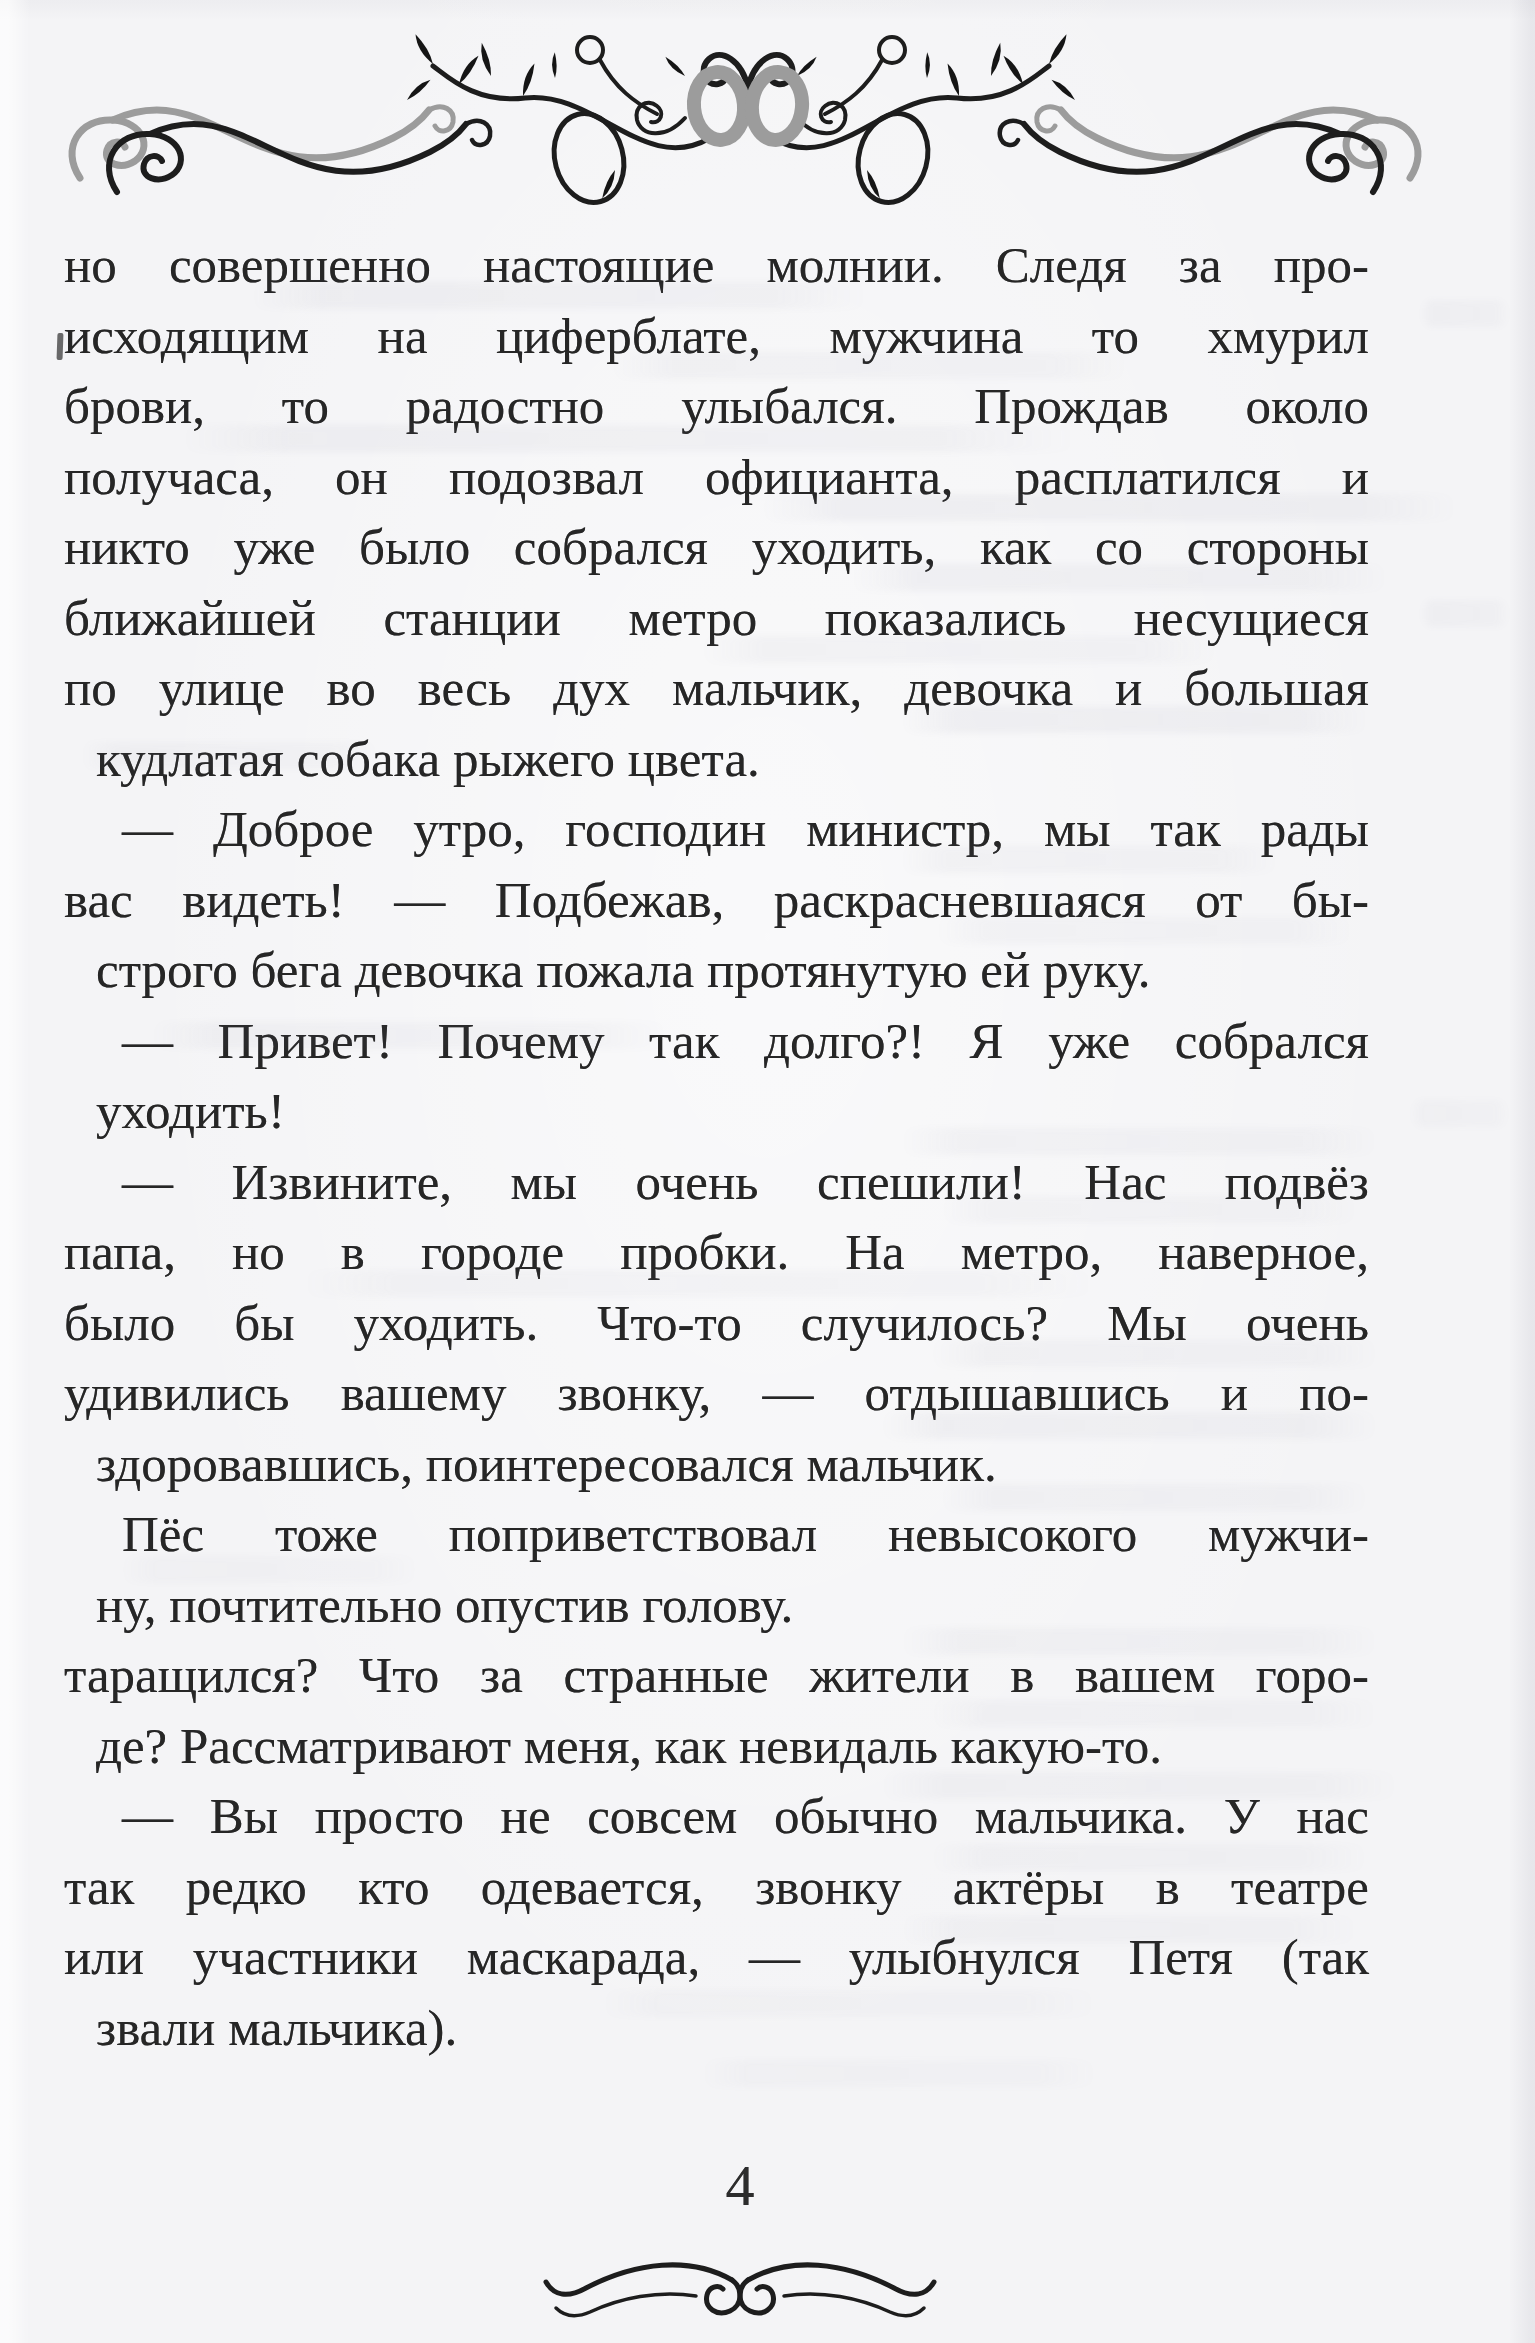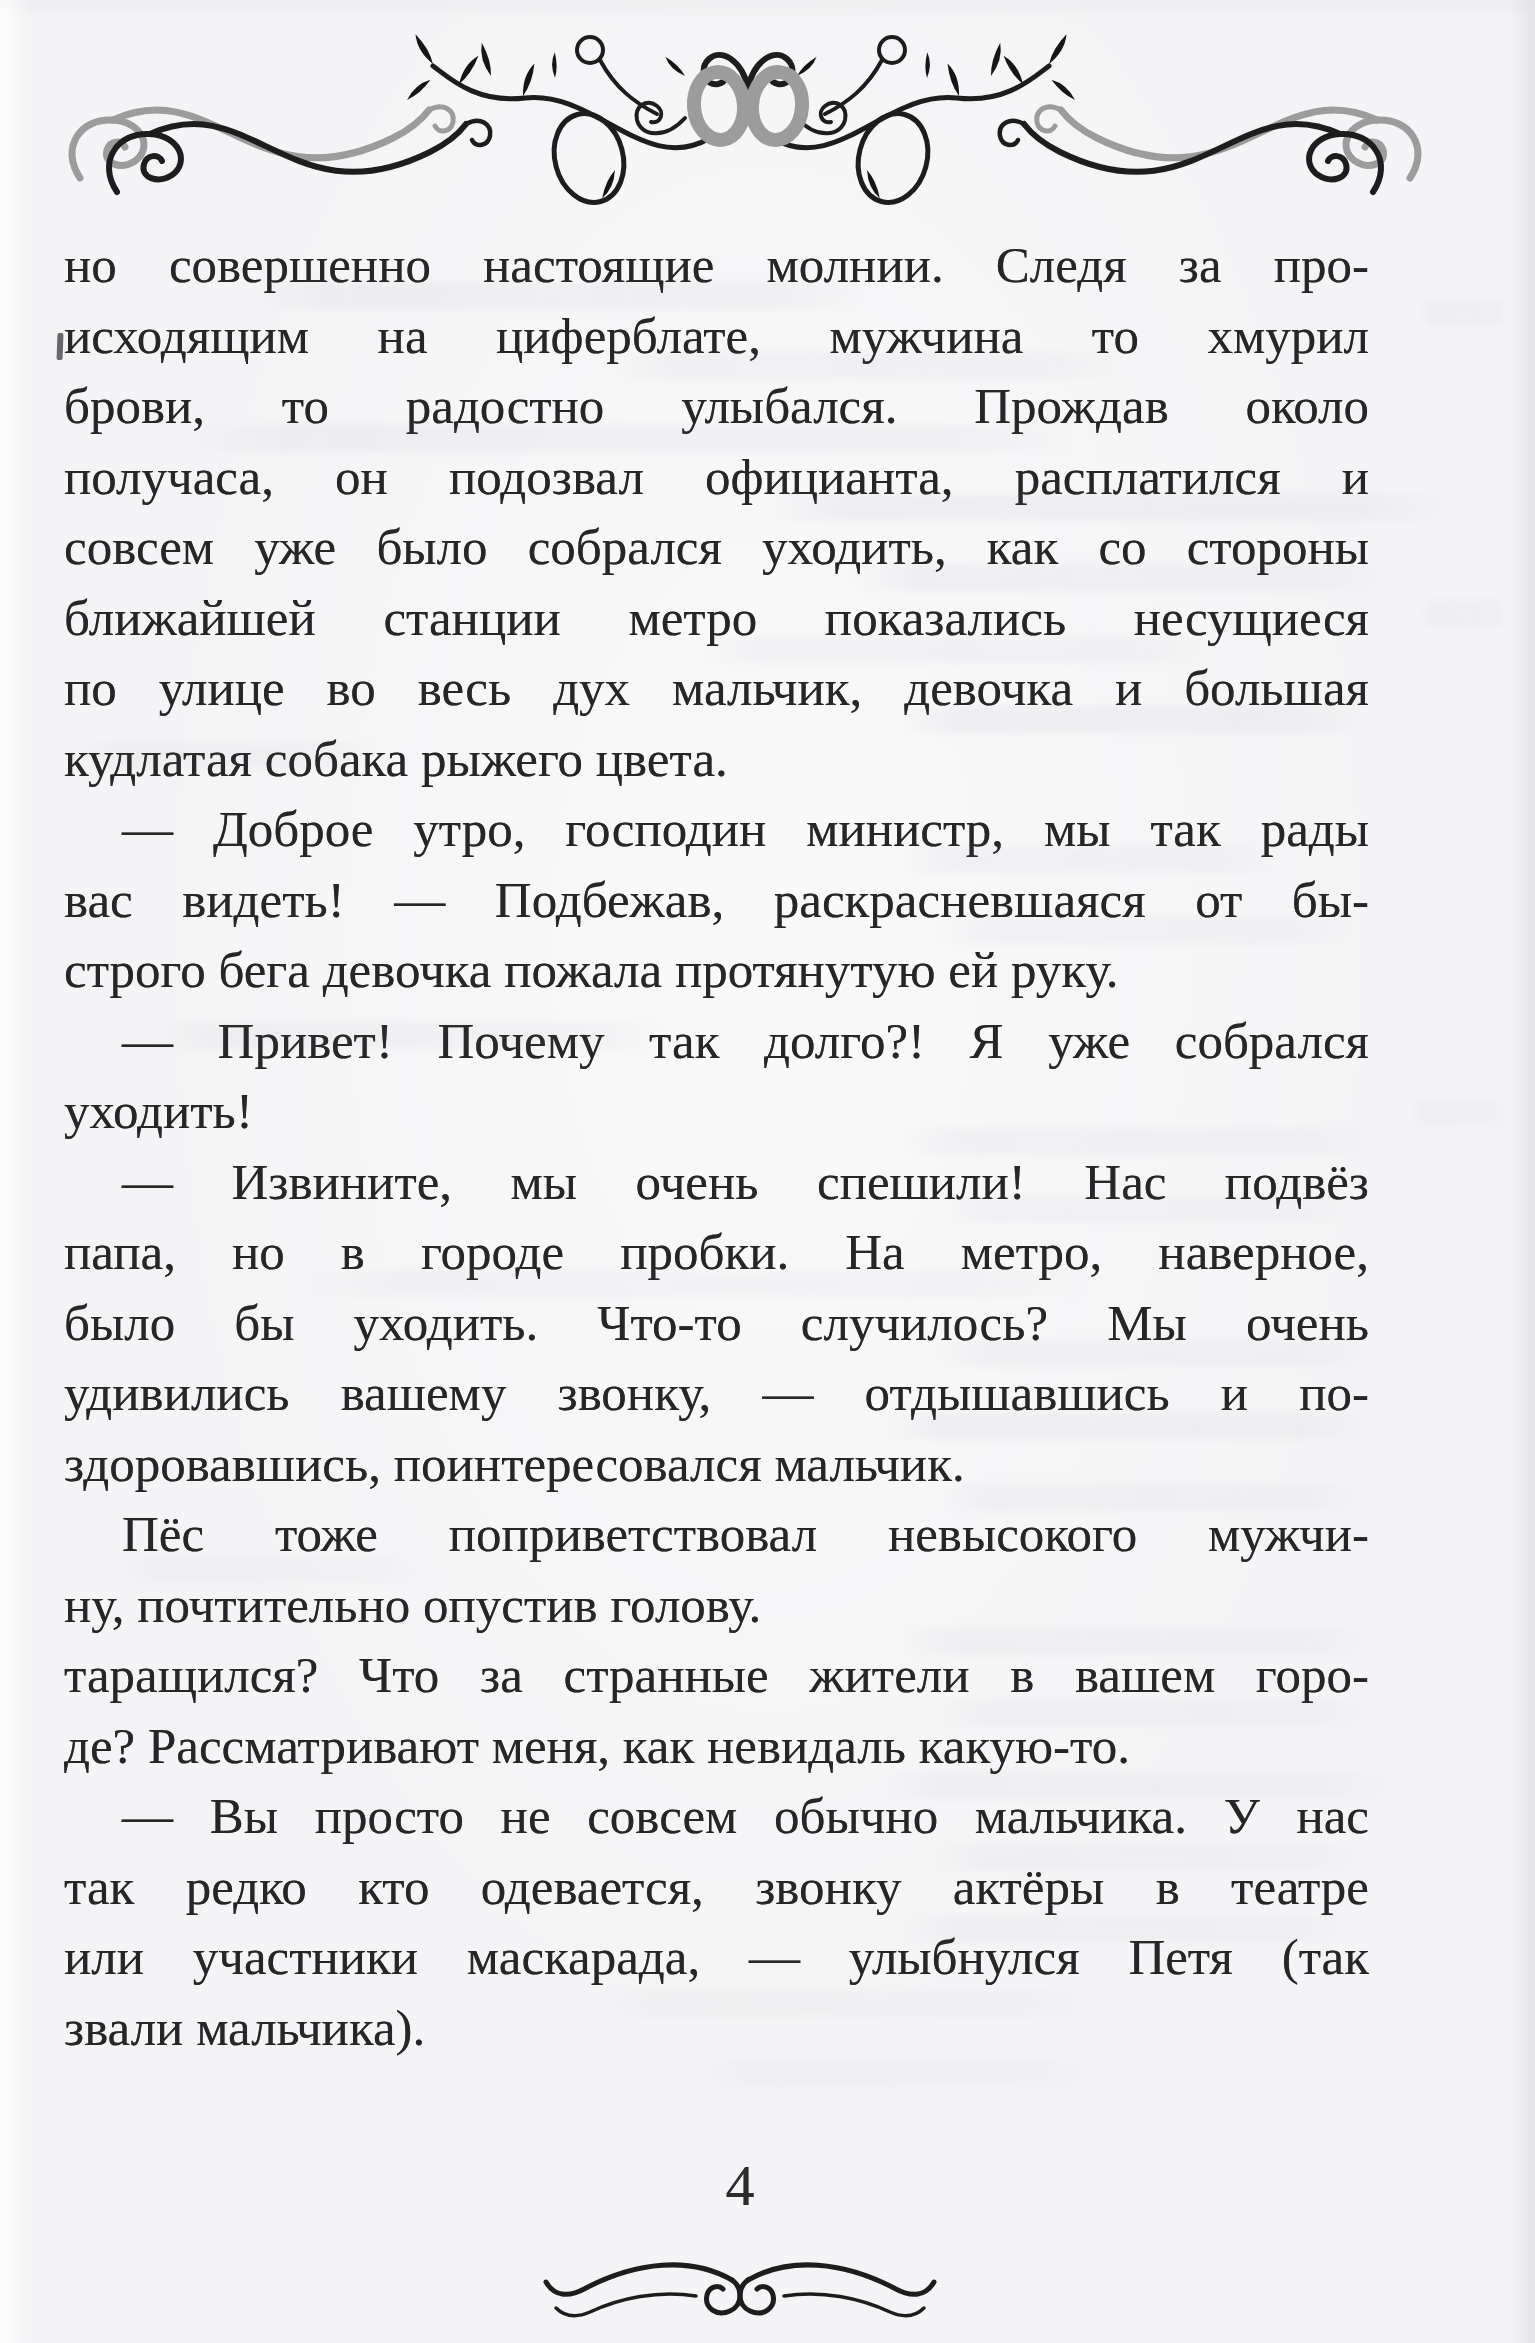--- a/index.html
+++ b/index.html
@@ -45,20 +45,21 @@
   .line{
     width:100%;
     text-align:justify;
     -moz-text-align-last:justify;
     text-align-last:justify;
     white-space:nowrap;
   }
   .line.end{
     -moz-text-align-last:left;
     text-align-last:left;
+    margin-left:32px;
   }
   .line.indent{text-indent:58px;}
   .page-num{
     position:absolute;left:0;top:2152px;width:1480px;
     text-align:center;font-size:58px;color:#2c2c2c;
     text-shadow:0 0 .5px rgba(25,25,25,.6);
   }
   svg .stroke{fill:none;stroke:#1d1d1d;stroke-linecap:round;}
   svg .gstroke{fill:none;stroke:var(--gray);stroke-linecap:round;}
 </style>
@@ -109,21 +110,21 @@
 
     <ellipse class="gstroke" stroke-width="14" cx="664" cy="88" rx="25" ry="34" transform="rotate(-5 664 88)"></ellipse>
     <ellipse class="gstroke" stroke-width="14" cx="722" cy="88" rx="25" ry="34" transform="rotate(5 722 88)"></ellipse>
   </svg>
 
   <div class="text-block">
       <div class="line">но совершенно настоящие молнии. Следя за про-</div>
       <div class="line">исходящим на циферблате, мужчина то хмурил</div>
       <div class="line">брови, то радостно улыбался. Прождав около</div>
       <div class="line">получаса, он подозвал официанта, расплатился и</div>
-      <div class="line">совсем уже было собрался уходить, как со стороны</div>
+      <div class="line">никто уже было собрался уходить, как со стороны</div>
       <div class="line">ближайшей станции метро показались несущиеся</div>
       <div class="line">по улице во весь дух мальчик, девочка и большая</div>
       <div class="line end">кудлатая собака рыжего цвета.</div>
       <div class="line indent">— Доброе утро, господин министр, мы так рады</div>
       <div class="line">вас видеть! — Подбежав, раскрасневшаяся от бы-</div>
       <div class="line end">строго бега девочка пожала протянутую ей руку.</div>
       <div class="line indent">— Привет! Почему так долго?! Я уже собрался</div>
       <div class="line end">уходить!</div>
       <div class="line indent">— Извините, мы очень спешили! Нас подвёз</div>
       <div class="line">папа, но в городе пробки. На метро, наверное,</div>

